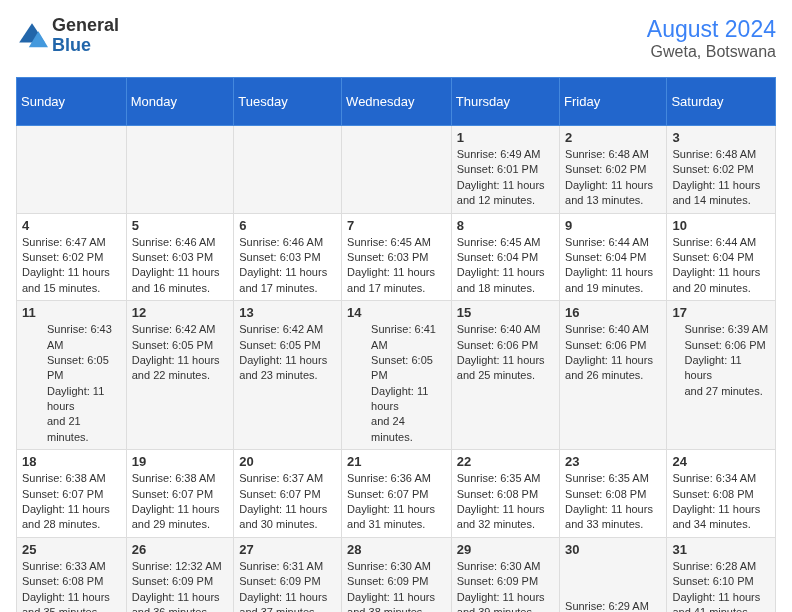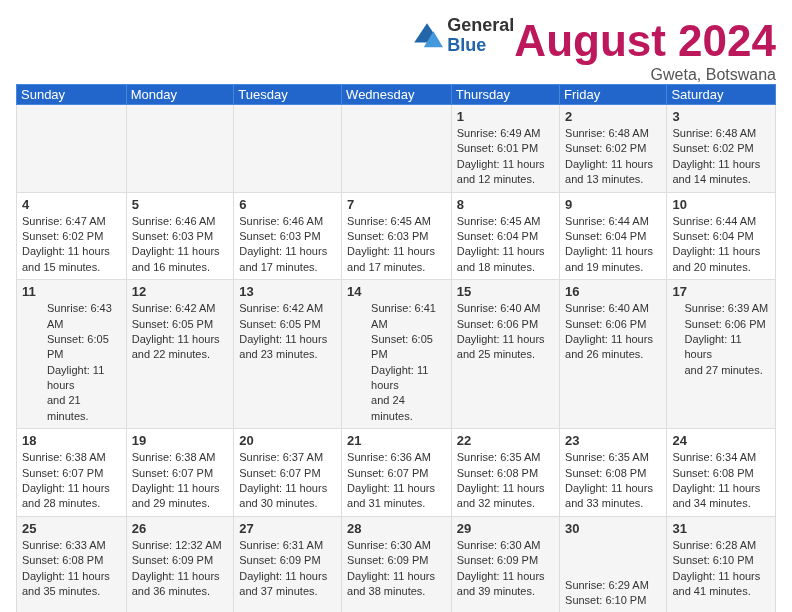--- a/index.html
+++ b/index.html
@@ -5,23 +5,23 @@
     * { margin: 0; padding: 0; box-sizing: border-box; }
     body {
       font-family: Arial, sans-serif;
       background: #fff;
       width: 792px;
       min-height: 612px;
       padding: 16px;
     }
     .header {
       display: flex;
-      justify-content: flex-end;
+      justify-content: space-between;
       align-items: flex-start;
-      margin-bottom: 0;
+      margin-bottom: 16px;
     }
     .logo {
       display: flex;
       align-items: center;
       gap: 4px;
     }
     .logo-text {
       display: flex;
       flex-direction: column;
       font-size: 18px;
@@ -31,37 +31,37 @@
     .logo-general { color: #333; }
     .logo-blue { color: #2266aa; }
     .logo-icon {
       width: 32px;
       height: 32px;
     }
     .title-block {
       text-align: right;
     }
     .month-year {
-      font-size: 44px;
-      color: #be185d;
-      font-weight: bold;
+      font-size: 23px;
+      color: #3b82f6;
+      font-weight: normal;
     }
     .location {
       font-size: 16px;
       color: #555;
     }
     .calendar {
       width: 100%;
       border-collapse: collapse;
       font-size: 11px;
     }
     .calendar thead tr th {
       background-color: #2266cc;
       color: #fff;
-      padding: 2px 4px;
+      padding: 16px 4px;
       text-align: left;
       font-size: 13px;
       font-weight: normal;
       border: 1px solid #4488dd;
     }
     .calendar tbody tr td {
       vertical-align: top;
       padding: 4px 5px;
       border: 1px solid #ddd;
       width: 113px;

